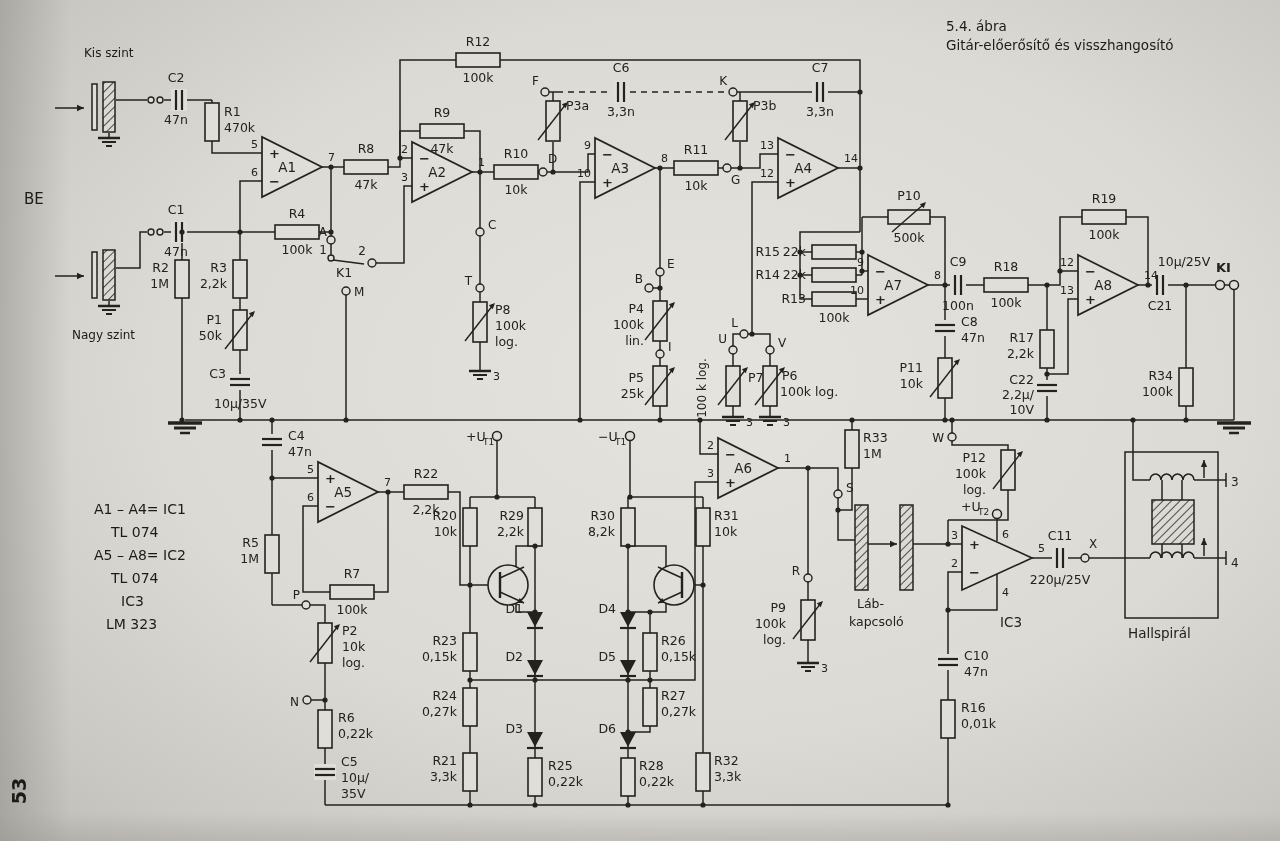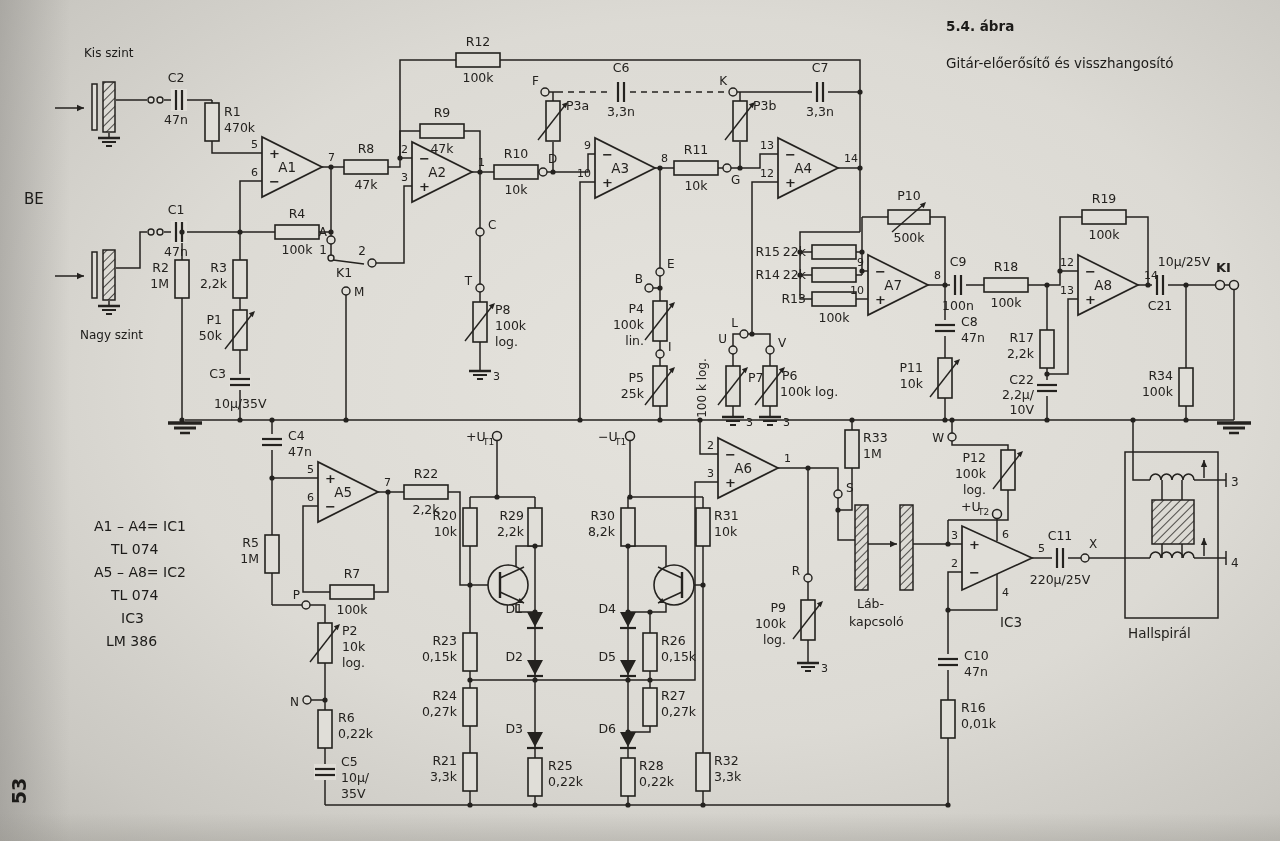--- a/index.html
+++ b/index.html
@@ -6,23 +6,23 @@
   body{width:1280px;height:841px;position:relative;overflow:hidden;
        font-family:"DejaVu Sans",sans-serif;color:#1c1b19;background:#a8a6a2}
   .paper{position:absolute;inset:0;
        background:radial-gradient(ellipse at 55% 45%, #e5e3dd 0%, #dcdad4 55%, #cac8c2 85%, #bdbbb5 100%)}
   .gutter{position:absolute;left:0;top:0;bottom:0;width:70px;
        background:linear-gradient(90deg,#8f8d89,rgba(143,141,137,0));opacity:.5}
   .bshade{position:absolute;left:0;right:0;bottom:0;height:28px;
        background:linear-gradient(0deg,#98968f,rgba(152,150,143,0));opacity:.35}
   svg{position:absolute;left:0;top:0}
   .cap{position:absolute;left:946px;top:18px;line-height:17px}
-  .cap .l1{font-weight:bold;font-size:13.5px}
-  .cap .l2{font-size:13.5px;margin-top:20px}
-  .notes{position:absolute;left:94px;top:515px;font-size:14px;line-height:23px}
+  .cap .l1{font-weight:normal;font-size:13.5px}
+  .cap .l2{font-size:13.5px;margin-top:2px}
+  .notes{position:absolute;left:94px;top:498px;font-size:14px;line-height:23px}
   .notes div:nth-child(2),.notes div:nth-child(4){padding-left:17px}
   .notes div:nth-child(5){padding-left:27px}
   .notes div:nth-child(6){padding-left:12px}
   .lbl{position:absolute;font-size:12px}
   .be{font-size:15px;font-weight:normal}
   .pagenum{position:absolute;left:6px;top:780px;font-size:19px;font-weight:bold;
        transform:rotate(-90deg)}
 </style>
 </head>
 <body>
@@ -901,23 +901,23 @@
       <text x="849" y="626" font-size="12.5" text-anchor="start" fill="#24221f" font-family="&quot;DejaVu Sans&quot;, sans-serif">kapcsoló</text>
     </g>
   </svg>
 
 <div class="cap">
   <div class="l1">5.4. ábra</div>
   <div class="l2">Gitár-előerősítő és visszhangosító</div>
 </div>
 
 <div class="lbl" style="left:84px;top:46px">Kis szint</div>
-<div class="lbl" style="left:80px;top:328px">Nagy szint</div>
+<div class="lbl" style="left:72px;top:328px">Nagy szint</div>
 <div class="lbl be" style="left:24px;top:190px">BE</div>
 <div class="notes" id="notes">
     <div>A1 – A4= IC1</div>
     <div>TL 074</div>
     <div>A5 – A8= IC2</div>
     <div>TL 074</div>
     <div>IC3</div>
-    <div>LM 386</div>
+    <div>LM 323</div>
   </div>
 <div class="pagenum">53</div>
 
 </body></html>

